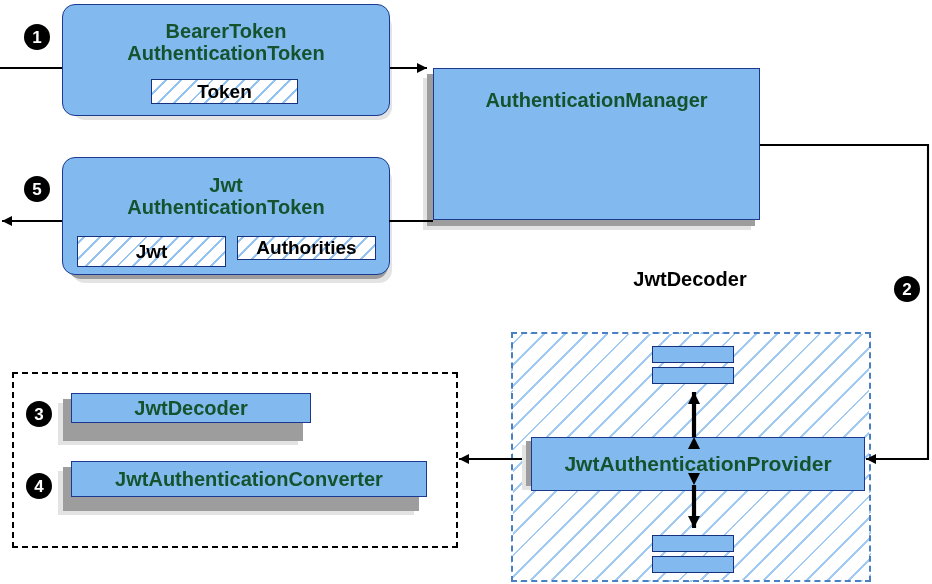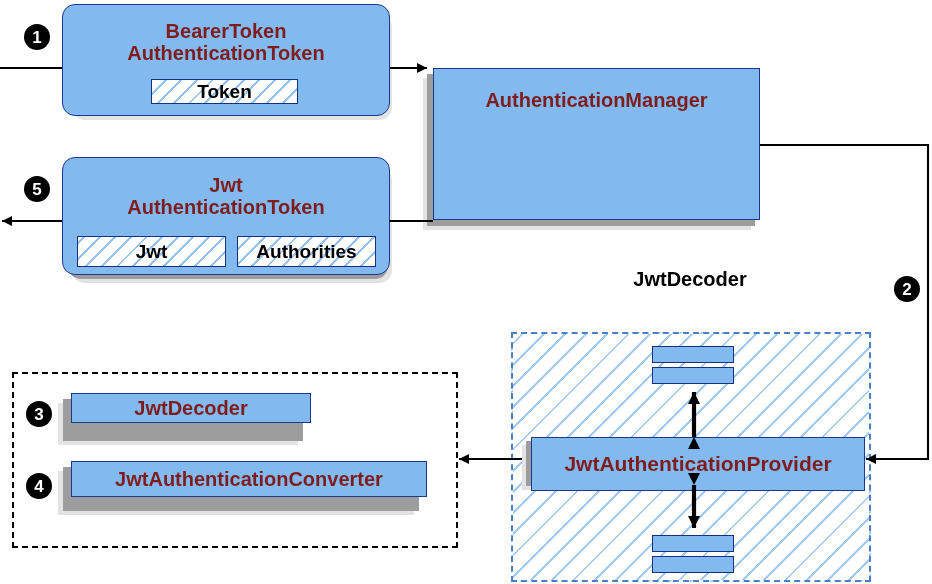--- a/index.html
+++ b/index.html
@@ -14,21 +14,21 @@
     background:#ffffff;
     overflow:hidden;
   }
 
   
   .node{
     position:absolute;
     box-sizing:border-box;
     background:#82b9ef;
     border:1.6px solid #1b3a8f;
-    color:#7f1d1d;
+    color:#14532d;
     font-weight:bold;
     display:flex;
     flex-direction:column;
     align-items:center;
     justify-content:center;
     text-align:center;
     line-height:1.12;
     z-index:6;
   }
   .node.round{border-radius:13px;}
@@ -174,21 +174,21 @@
 
   <div class="shadow-light round" style="left:72px;top:167px;width:320px;height:116px;"></div>
   <div class="shadow-dark round" style="left:68px;top:163px;width:320px;height:116px;"></div>
   <div class="node round" style="left:62px;top:157px;width:328px;height:118px;font-size:20px;padding-bottom:40px;">
     <div>Jwt</div>
     <div>AuthenticationToken</div>
   </div>
   <div class="slot" style="left:77px;top:236px;width:149px;height:31px;font-size:19px;">
     <span>Jwt</span>
   </div>
-  <div class="slot" style="left:237px;top:236px;width:139px;height:31px;font-size:19px;">
+  <div class="slot" style="left:237px;top:236px;width:139px;height:24px;font-size:19px;">
     <span>Authorities</span>
   </div>
   <div class="bullet" style="left:24px;top:176px;">
     <span>5</span>
   </div>
 
   <div class="shadow-light" style="left:423px;top:78px;width:328px;height:152px;"></div>
   <div class="shadow-dark" style="left:427px;top:74px;width:328px;height:152px;"></div>
   <div class="node" style="left:433px;top:68px;width:327px;height:152px;font-size:20px;justify-content:flex-start;padding-top:20px;">
     <div>AuthenticationManager</div>

